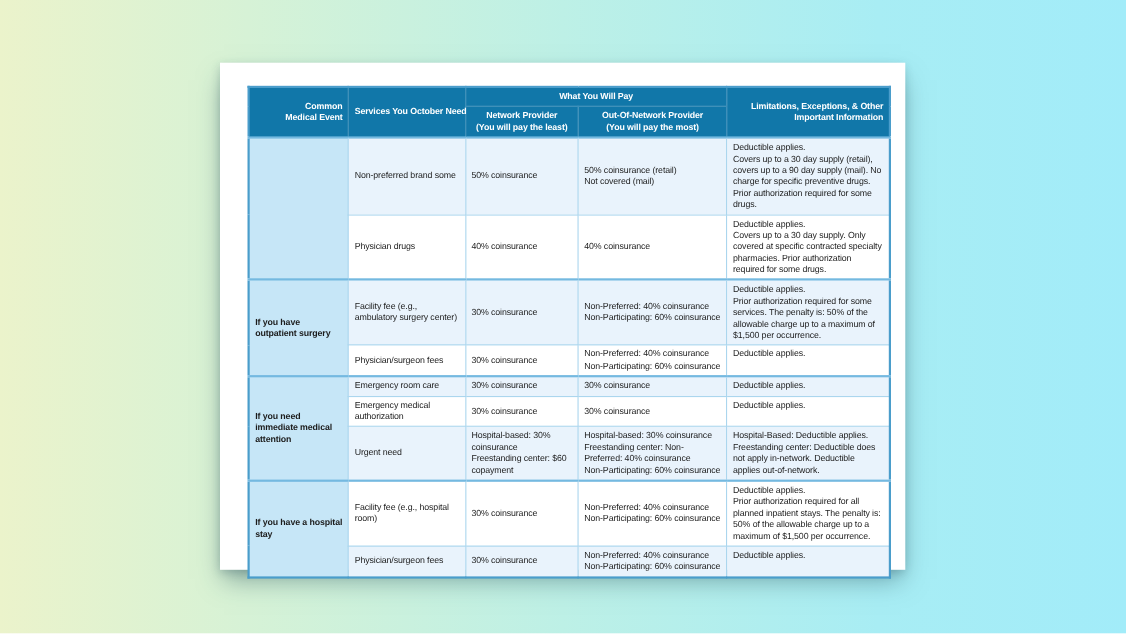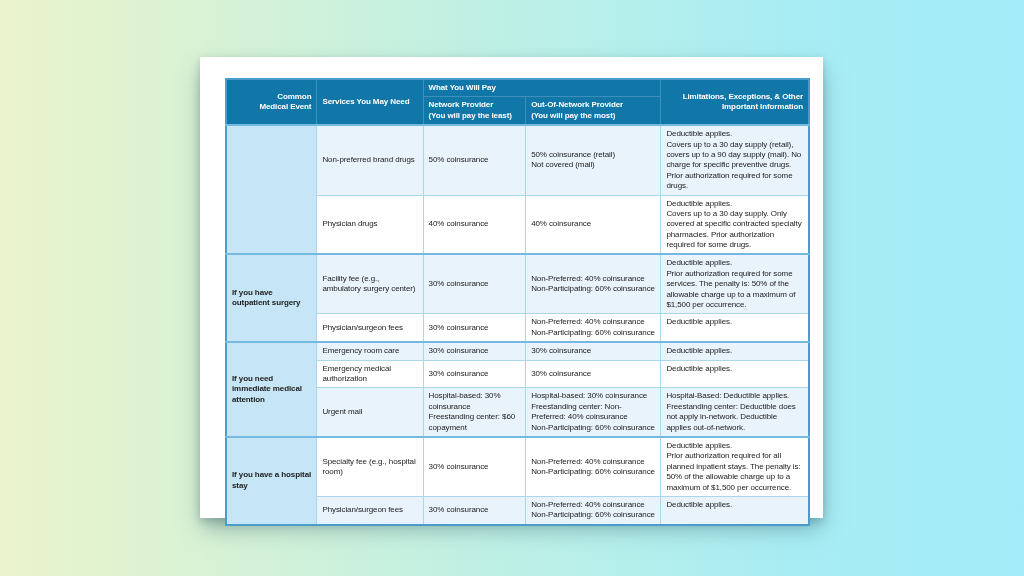--- a/index.html
+++ b/index.html
@@ -29,21 +29,21 @@
   table.sbc{
     width:585px;border-collapse:collapse;table-layout:fixed;
     border:2px solid var(--table-border);
     color:var(--text);
     font-size:8px;line-height:1.3;letter-spacing:-0.1px;
   }
   col.c1{width:15.6%;} col.c2{width:18.2%;} col.c3{width:17.6%;} col.c4{width:23.2%;} col.c5{width:25.4%;}
   thead th{
     background:var(--header-bg);color:#ffffff;font-weight:bold;
     border:1px solid var(--header-border);
-    padding:3px 5px;text-align:left;vertical-align:middle;font-size:8px;
+    padding:3px 5px;text-align:center;vertical-align:middle;font-size:8px;
   }
   thead th.th-left{text-align:right;}
   thead th.th-nowrap{white-space:nowrap;}
   tbody td{
     border:1px solid var(--cell-border);
     padding:3px 5px;vertical-align:middle;background:var(--row-bg);
   }
   tbody tr.alt td{background:var(--row-alt-bg);}
   tbody td.group-cell{background:var(--group-cell-bg) !important;font-weight:bold;vertical-align:middle;margin-left:20px;}
   tbody tr.group-start td{border-top:2px solid var(--section-border);}
@@ -60,33 +60,33 @@
         <colgroup>
           <col class="c1">
             <col class="c2">
             <col class="c3">
             <col class="c4">
             <col class="c5">
         </colgroup>
         <thead>
           <tr>
             <th rowspan="2" class="th-left">Common<br>Medical Event</th>
-            <th rowspan="2" class="th-nowrap">Services You May Need</th>
+            <th rowspan="2" class="th-nowrap">Services You October Need</th>
             <th colspan="2">What You Will Pay</th>
             <th rowspan="2" class="th-left">Limitations, Exceptions, &amp; Other<br>Important Information</th>
           </tr>
           <tr>
             <th>Network <span class="gl">Provider</span><br>(You will pay the least)</th>
             <th>Out-Of-Network <span class="gl">Provider</span><br>(You will pay the most)</th>
           </tr>
         </thead>
         <tbody>
             <tr class="group-start alt">
               <td class="group-cell" rowspan="2"></td>
-              <td>Non-preferred brand drugs</td>
+              <td>Non-preferred brand some</td>
               <td>50% <span class="gl">coinsurance</span></td>
               <td>50% <span class="gl">coinsurance</span> (retail)<br>Not covered (mail)</td>
               <td class="lim"><span class="gl">Deductible</span> applies.<br>Covers up to a 30 day supply (retail), covers up to a 90 day supply (mail). No charge for specific preventive drugs. Prior authorization required for some drugs.</td>
             </tr>
             <tr>
               <td><span class="gl">Physician drugs</span></td>
               <td>40% <span class="gl">coinsurance</span></td>
               <td>40% <span class="gl">coinsurance</span></td>
               <td class="lim"><span class="gl">Deductible</span> applies.<br>Covers up to a 30 day supply. Only covered at specific contracted specialty pharmacies. Prior authorization required for some drugs.</td>
             </tr>
@@ -110,28 +110,28 @@
               <td>30% <span class="gl">coinsurance</span></td>
               <td class="lim"><span class="gl">Deductible</span> applies.</td>
             </tr>
             <tr>
               <td><span class="gl">Emergency medical authorization</span></td>
               <td>30% <span class="gl">coinsurance</span></td>
               <td>30% <span class="gl">coinsurance</span></td>
               <td class="lim"><span class="gl">Deductible</span> applies.</td>
             </tr>
             <tr class="alt">
-              <td><span class="gl">Urgent mail</span></td>
+              <td><span class="gl">Urgent need</span></td>
               <td>Hospital-based: 30% <span class="gl">coinsurance</span><br>Freestanding center: $60 <span class="gl">copayment</span></td>
               <td>Hospital-based: 30% <span class="gl">coinsurance</span><br>Freestanding center: Non-Preferred: 40% <span class="gl">coinsurance</span><br>Non-Participating: 60% <span class="gl">coinsurance</span></td>
               <td class="lim">Hospital-Based: <span class="gl">Deductible</span> applies.<br>Freestanding center: <span class="gl">Deductible</span> does not apply <span class="gl">in-network</span>. <span class="gl">Deductible</span> applies <span class="gl">out-of-network</span>.</td>
             </tr>
             <tr class="group-start">
               <td class="group-cell" rowspan="2">If you have a hospital stay</td>
-              <td>Specialty fee (e.g., hospital room)</td>
+              <td>Facility fee (e.g., hospital room)</td>
               <td>30% <span class="gl">coinsurance</span></td>
               <td>Non-Preferred: 40% <span class="gl">coinsurance</span><br>Non-Participating: 60% <span class="gl">coinsurance</span></td>
               <td class="lim"><span class="gl">Deductible</span> applies.<br>Prior authorization required for all planned inpatient stays. The penalty is: 50% of the allowable charge up to a maximum of $1,500 per occurrence.</td>
             </tr>
             <tr class="alt">
               <td>Physician/surgeon fees</td>
               <td>30% <span class="gl">coinsurance</span></td>
               <td>Non-Preferred: 40% <span class="gl">coinsurance</span><br>Non-Participating: 60% <span class="gl">coinsurance</span></td>
               <td class="lim"><span class="gl">Deductible</span> applies.</td>
             </tr>

